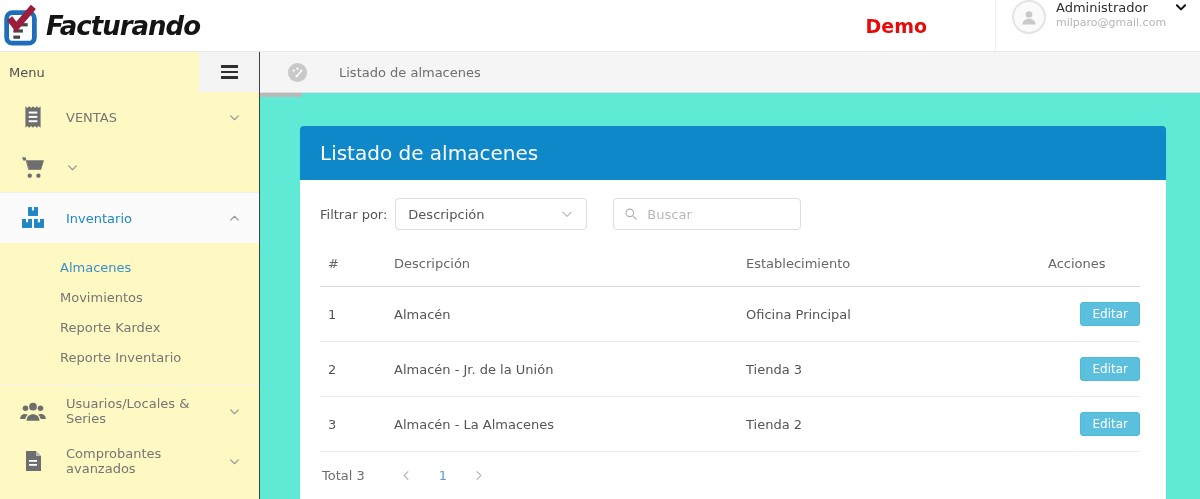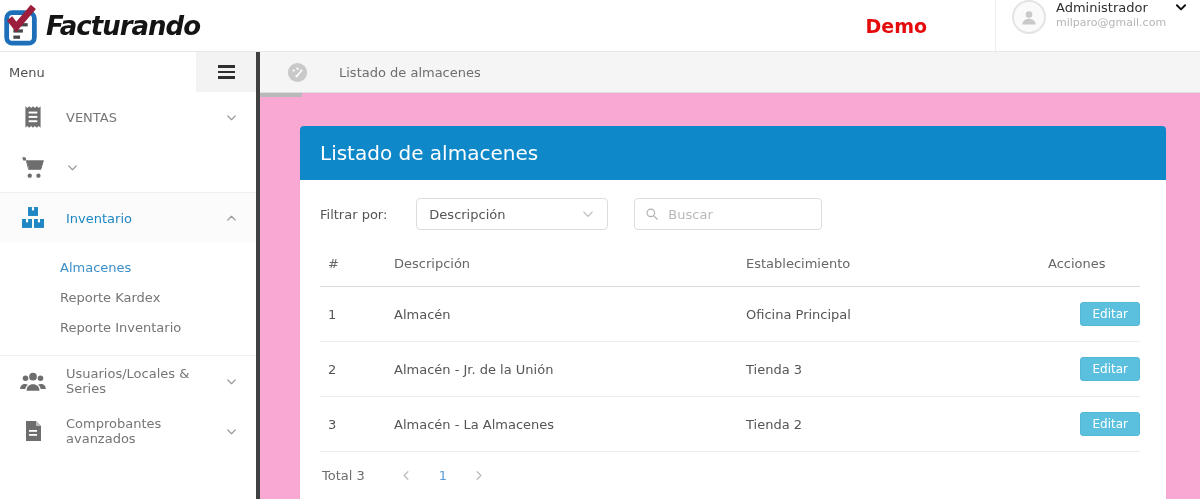--- a/index.html
+++ b/index.html
@@ -34,23 +34,23 @@
     border:2px solid #e4e4e4; display:flex; align-items:center; justify-content:center;
     flex:none;
   }
   .user-texts { margin-left:10px; flex:1; min-width:0; }
   .user-name { font-size:13px; color:#2f2f2f; line-height:16px; }
   .user-email { font-size:11px; color:#b5b5b5; line-height:13px; }
 
   
   .layout { display:flex; height:447px; }
   .sidebar {
-    width:260px; background:#ffffff; flex:none; border-right:4px solid #404040;
-  }
-  .main { flex:1; position:relative; background:#f9a8d4; }
+    width:260px; background:#fef9c3; flex:none; border-right:1px solid #404040;
+  }
+  .main { flex:1; position:relative; background:#5eead4; }
 
   
   .menu-bar { height:40px; display:flex; align-items:stretch; }
   .menu-label { font-size:13px; color:#4f4f4f; padding-left:9px; align-self:center; flex:1; }
   .hamburger-btn {
     width:60px; background:#f3f3f3; display:flex; align-items:center;
     justify-content:center; cursor:pointer;
   }
   .hamburger-glyph { display:flex; flex-direction:column; gap:3px; }
   .hamburger-glyph span { display:block; width:17px; height:2.5px; background:#2f2f2f; }
@@ -86,21 +86,21 @@
     margin:33px 34px 0 40px; border-radius:4px;
     box-shadow:0 1px 2px rgba(0,0,0,0.06);
   }
   .card-header {
     background:#0e88c8; color:#fff; height:54px; display:flex; align-items:center;
     padding-left:20px; font-size:20px; border-radius:4px 4px 0 0;
   }
   .card-body { background:#fff; padding:18px 26px 22px 20px; border-radius:0 0 4px 4px; }
 
   .filter-row { display:flex; align-items:center; }
-  .filter-label { font-size:13px; color:#555; margin-right:29px; }
+  .filter-label { font-size:13px; color:#555; margin-right:8px; }
   .select-box {
     width:192px; height:32px; border:1px solid #ddd; border-radius:4px;
     display:flex; align-items:center; padding:0 12px; cursor:pointer; background:#fff;
   }
   .select-value { flex:1; font-size:13px; color:#555; }
   .select-box .nav-chevron { color:#c0c0c0; }
   .search-box {
     margin-left:26px; width:188px; height:32px; border:1px solid #ddd;
     border-radius:4px; display:flex; align-items:center; padding:0 10px; background:#fff;
   }
@@ -235,20 +235,21 @@
         </span>
         <span class="nav-label">Inventario</span>
         <span class="nav-chevron">
           <svg width="13" height="13" viewBox="0 0 24 24">
               <path d="M5 15l7-7 7 7" fill="none" stroke="currentColor" stroke-width="2.4" stroke-linecap="round" stroke-linejoin="round"></path>
             </svg>
         </span>
       </div>
       <div class="submenu">
         <div class="submenu-item active">Almacenes</div>
+        <div class="submenu-item">Movimientos</div>
         <div class="submenu-item">Reporte Kardex</div>
         <div class="submenu-item">Reporte Inventario</div>
       </div>
     </div>
 
     <div class="nav-item">
       <span class="nav-icon">
         <svg width="30" height="26" viewBox="0 0 28 24" fill="#6e6e6e">
           <circle cx="7" cy="9.5" r="2.6"></circle>
             <circle cx="21" cy="9.5" r="2.6"></circle>

